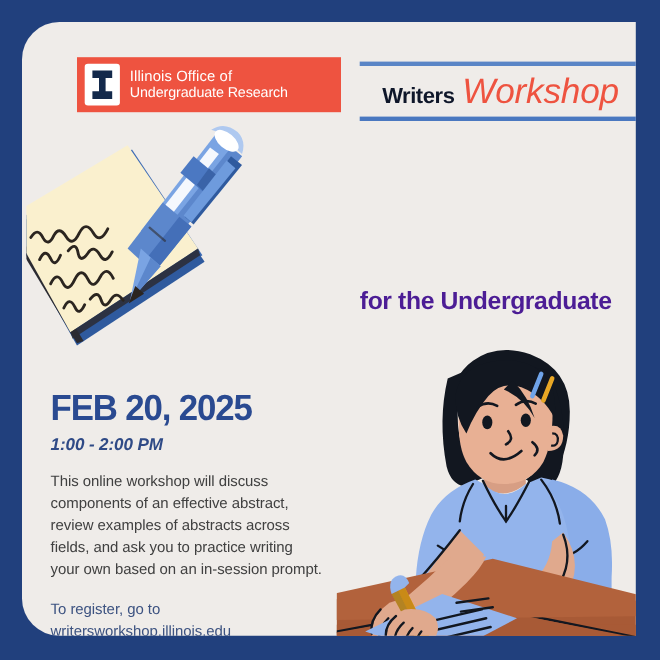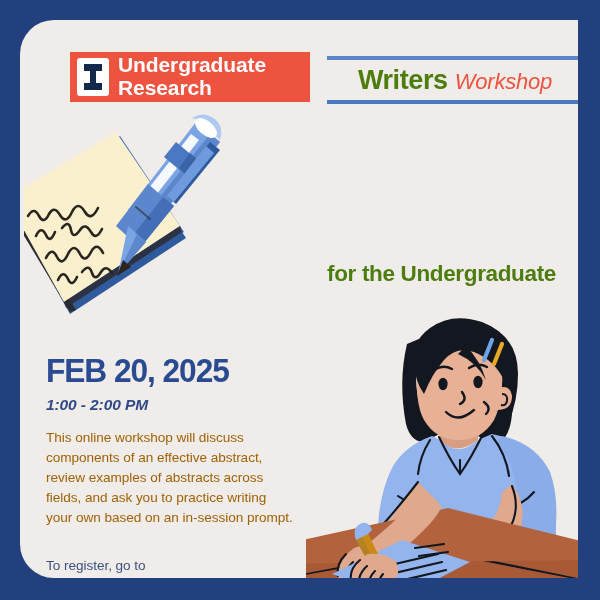--- a/index.html
+++ b/index.html
@@ -67,22 +67,22 @@
     line-height: 1.08;
     color: #ffffff;
   }
   .logo-line1 {
     font-size: 13.5px;
     font-weight: 400;
     letter-spacing: 0.1px;
     display: block;
   }
   .logo-line2 {
-    font-size: 21px;
-    font-weight: 700;
+    font-size: 13px;
+    font-weight: 400;
     letter-spacing: -0.1px;
     display: block;
   }
 
   
   .ww-block {
     position: absolute;
     left: 307px;
     top: 36px;
     width: 256px;
@@ -93,27 +93,27 @@
     background: #5A85C6;
     width: 100%;
   }
   .ww-rule.bottom { background:#4A78C0; }
   .ww-title {
     text-align: center;
     padding: 5px 0 4px 0;
     white-space: nowrap;
   }
   .ww-w1 {
-    font-size: 27px;
+    font-size: 20px;
     font-weight: 700;
-    color: #4d7c0f;
+    color: #0f172a;
     letter-spacing: -0.4px;
   }
   .ww-w2 {
-    font-size: 22px;
+    font-size: 32px;
     font-weight: 400;
     font-style: italic;
     color: #EE5340;
     letter-spacing: -0.2px;
     margin-left: 7px;
     margin-top: 29px;
   }
 
   
   .main-title {
@@ -142,21 +142,21 @@
     top: 238px;
     text-align: right;
     z-index: 6;
     width: 300px;
   }
   .sub-line {
     display: block;
     font-size: 22.5px;
     line-height: 1.42;
     font-weight: 700;
-    color: #4d7c0f;
+    color: #4c1d95;
     letter-spacing: -0.35px;
     white-space: nowrap;
   }
 
   
   .left-col {
     position: absolute;
     left: 26px;
     top: 334px;
     width: 252px;
@@ -178,26 +178,26 @@
     font-weight: 700;
     color: #2F4A86;
     letter-spacing: -0.1px;
     white-space: nowrap;
     font-style: italic;
   }
   .desc {
     margin-top: 14px;
     font-size: 13.6px;
     line-height: 1.47;
-    color: #a16207;
+    color: #404040;
     letter-spacing: -0.05px;
     width: 248px;
   }
   .register {
-    margin-top: 28px;
+    margin-top: 16px;
     font-size: 13.6px;
     line-height: 1.47;
     color: #3C5280;
     letter-spacing: -0.05px;
   }
   .register span { display: block; }
 
   
   .notepad-art {
     position: absolute;
@@ -274,20 +274,21 @@
       </svg>
     </div>
 
     <div class="logo-badge">
       <div class="logo-i-wrap">
         <svg class="logo-i" width="20" height="28" viewBox="0 0 20 28" xmlns="http://www.w3.org/2000/svg">
           <path d="M1 1 H19 V8 H13 V20 H19 V27 H1 V20 H7 V8 H1 Z" fill="#13294B"></path>
         </svg>
       </div>
       <div class="logo-text">
+        <span class="logo-line1">Illinois Office of</span>
         <span class="logo-line2">Undergraduate Research</span>
       </div>
     </div>
 
     <div class="ww-block">
       <div class="ww-rule top"></div>
       <div class="ww-title">
         <span class="ww-w1">Writers</span><span class="ww-w2">Workshop</span>
       </div>
       <div class="ww-rule bottom"></div>
@@ -297,20 +298,21 @@
     <div class="subtitle">
       <span class="sub-line">for the Undergraduate</span>
     </div>
 
     <div class="left-col">
       <div class="date-line">FEB 20, 2025</div>
       <div class="time-line">1:00 - 2:00 PM</div>
       <div class="desc">This online workshop will discuss components of an effective abstract, review examples of abstracts across fields, and ask you to practice writing your own based on an in-session prompt.</div>
       <div class="register">
         <span>To register, go to</span>
+        <span>writersworkshop.illinois.edu</span>
       </div>
     </div>
 
     <div class="person-art">
       <svg viewBox="0 0 295 282" width="295" height="282" xmlns="http://www.w3.org/2000/svg">
         <defs>
           <clipPath id="artclip">
               <rect x="0" y="0" width="295" height="282"></rect>
             </clipPath>
         </defs>

